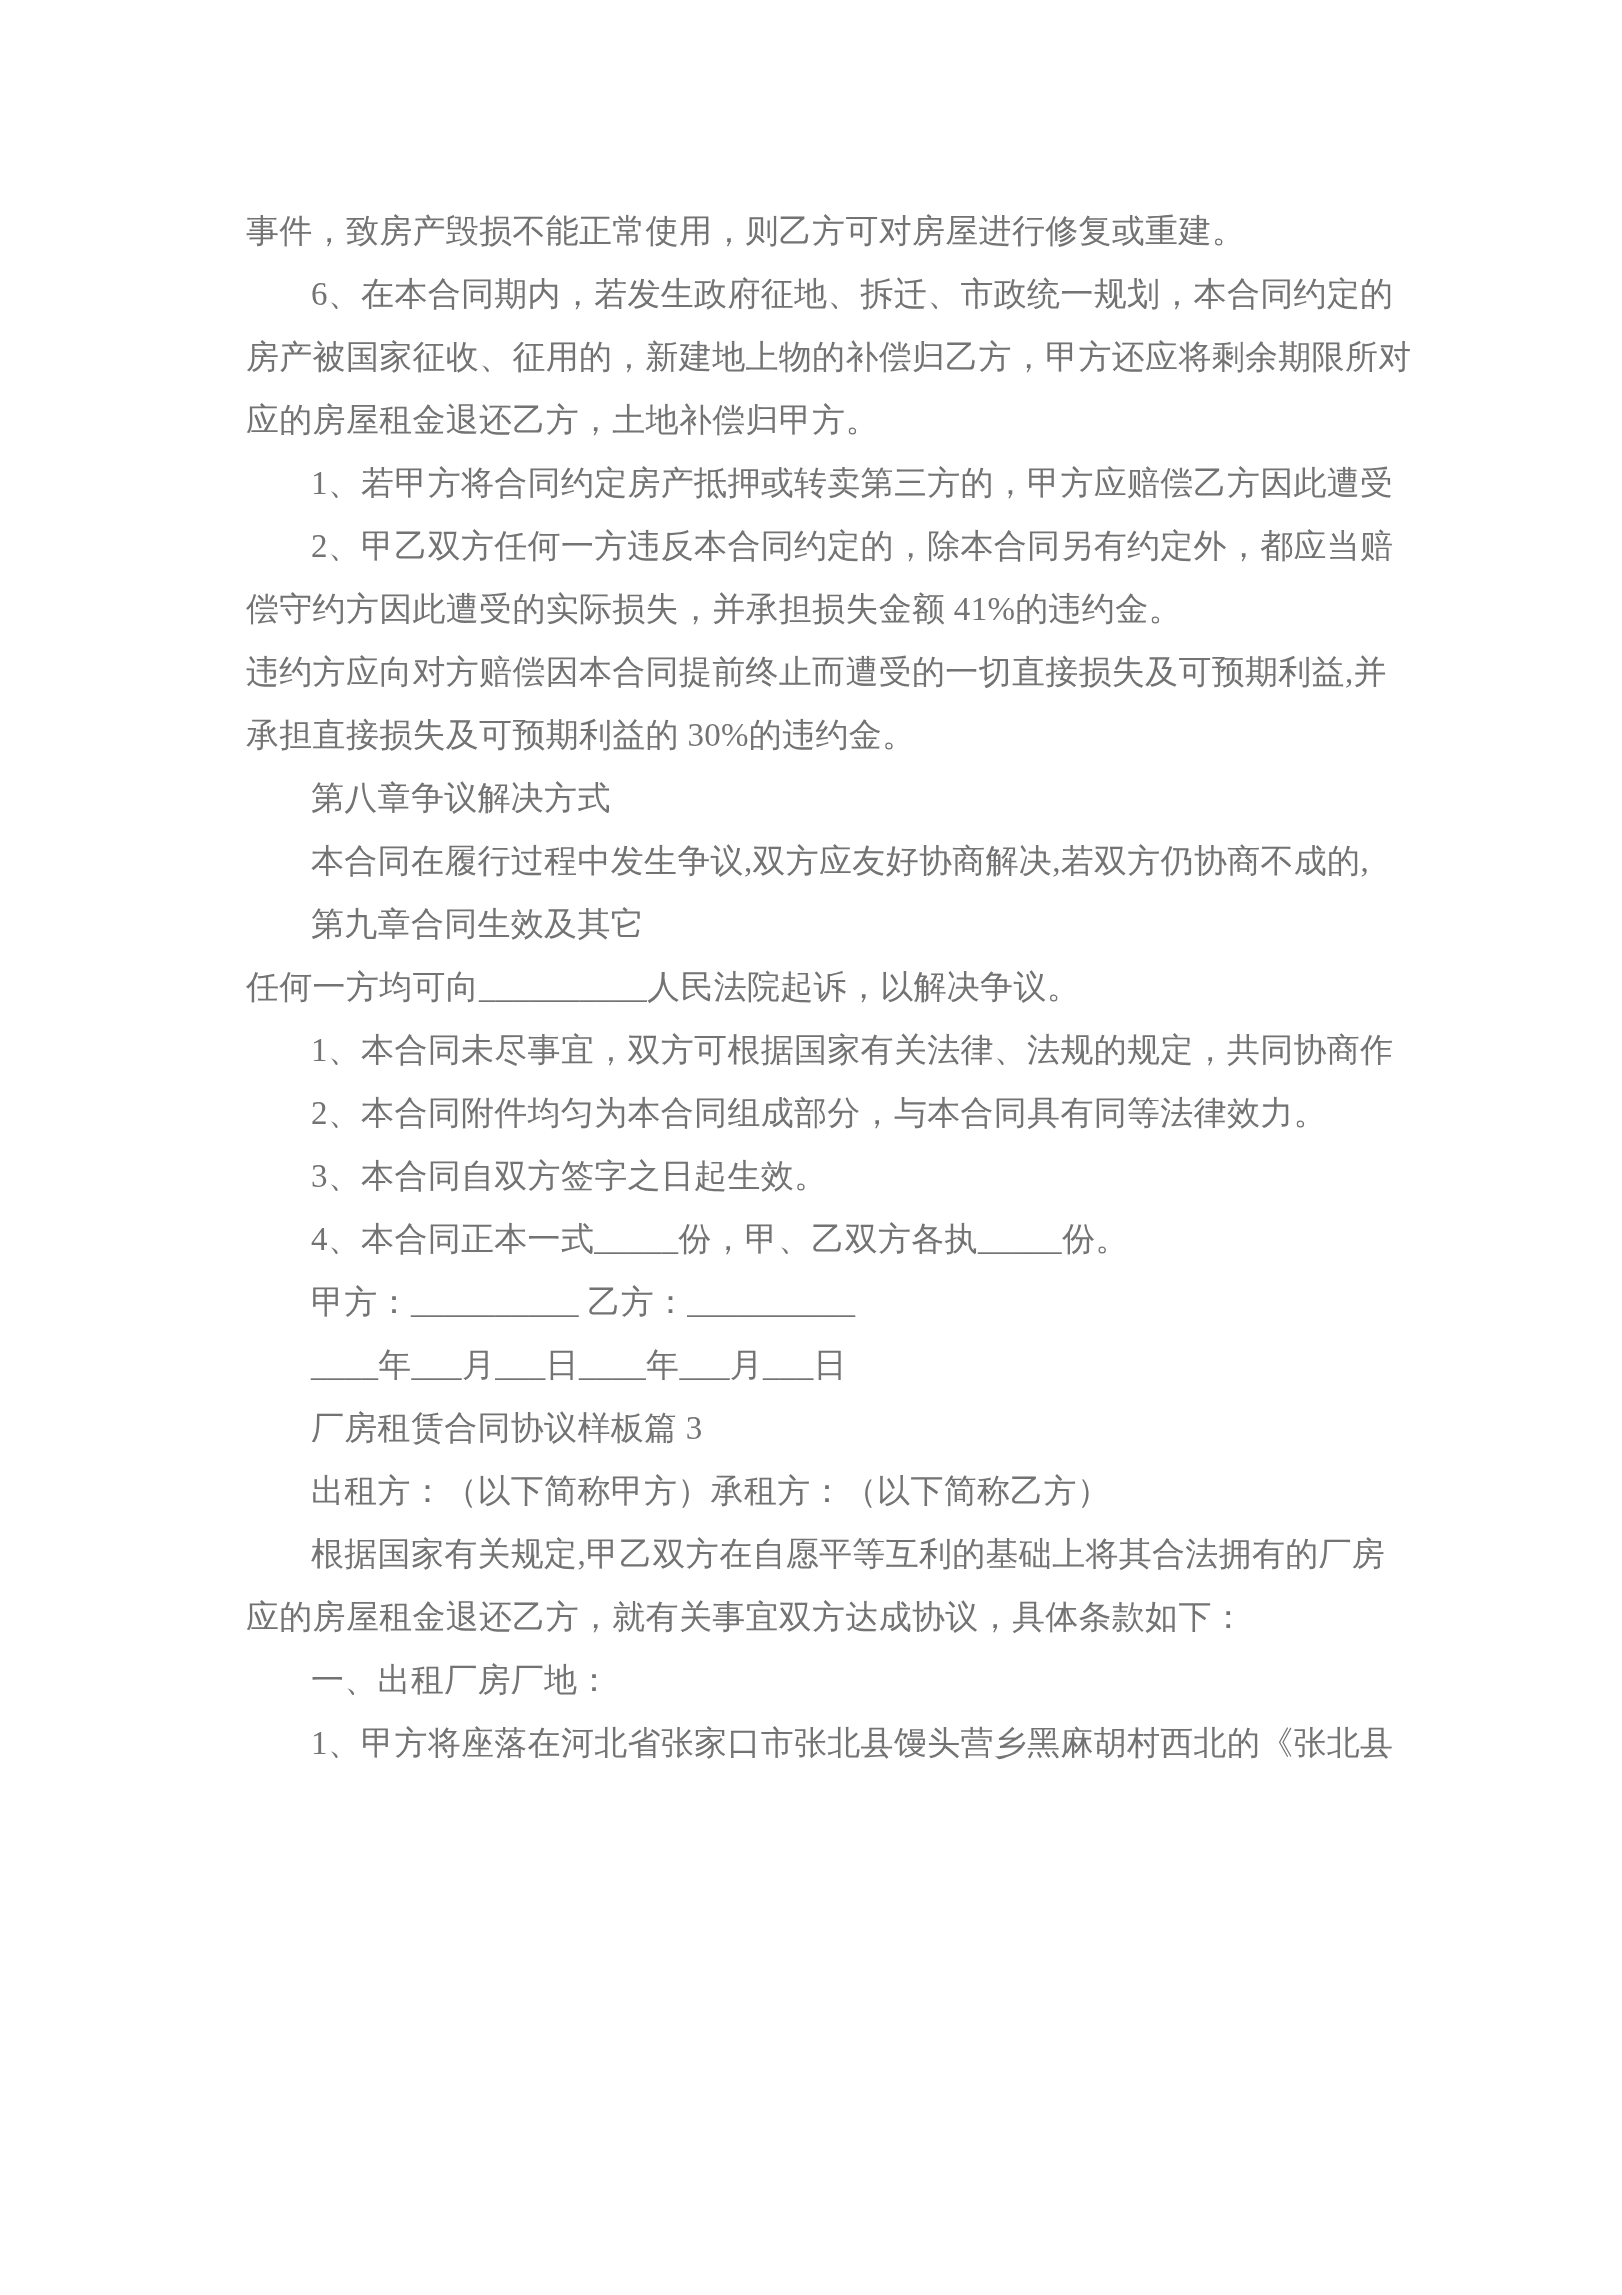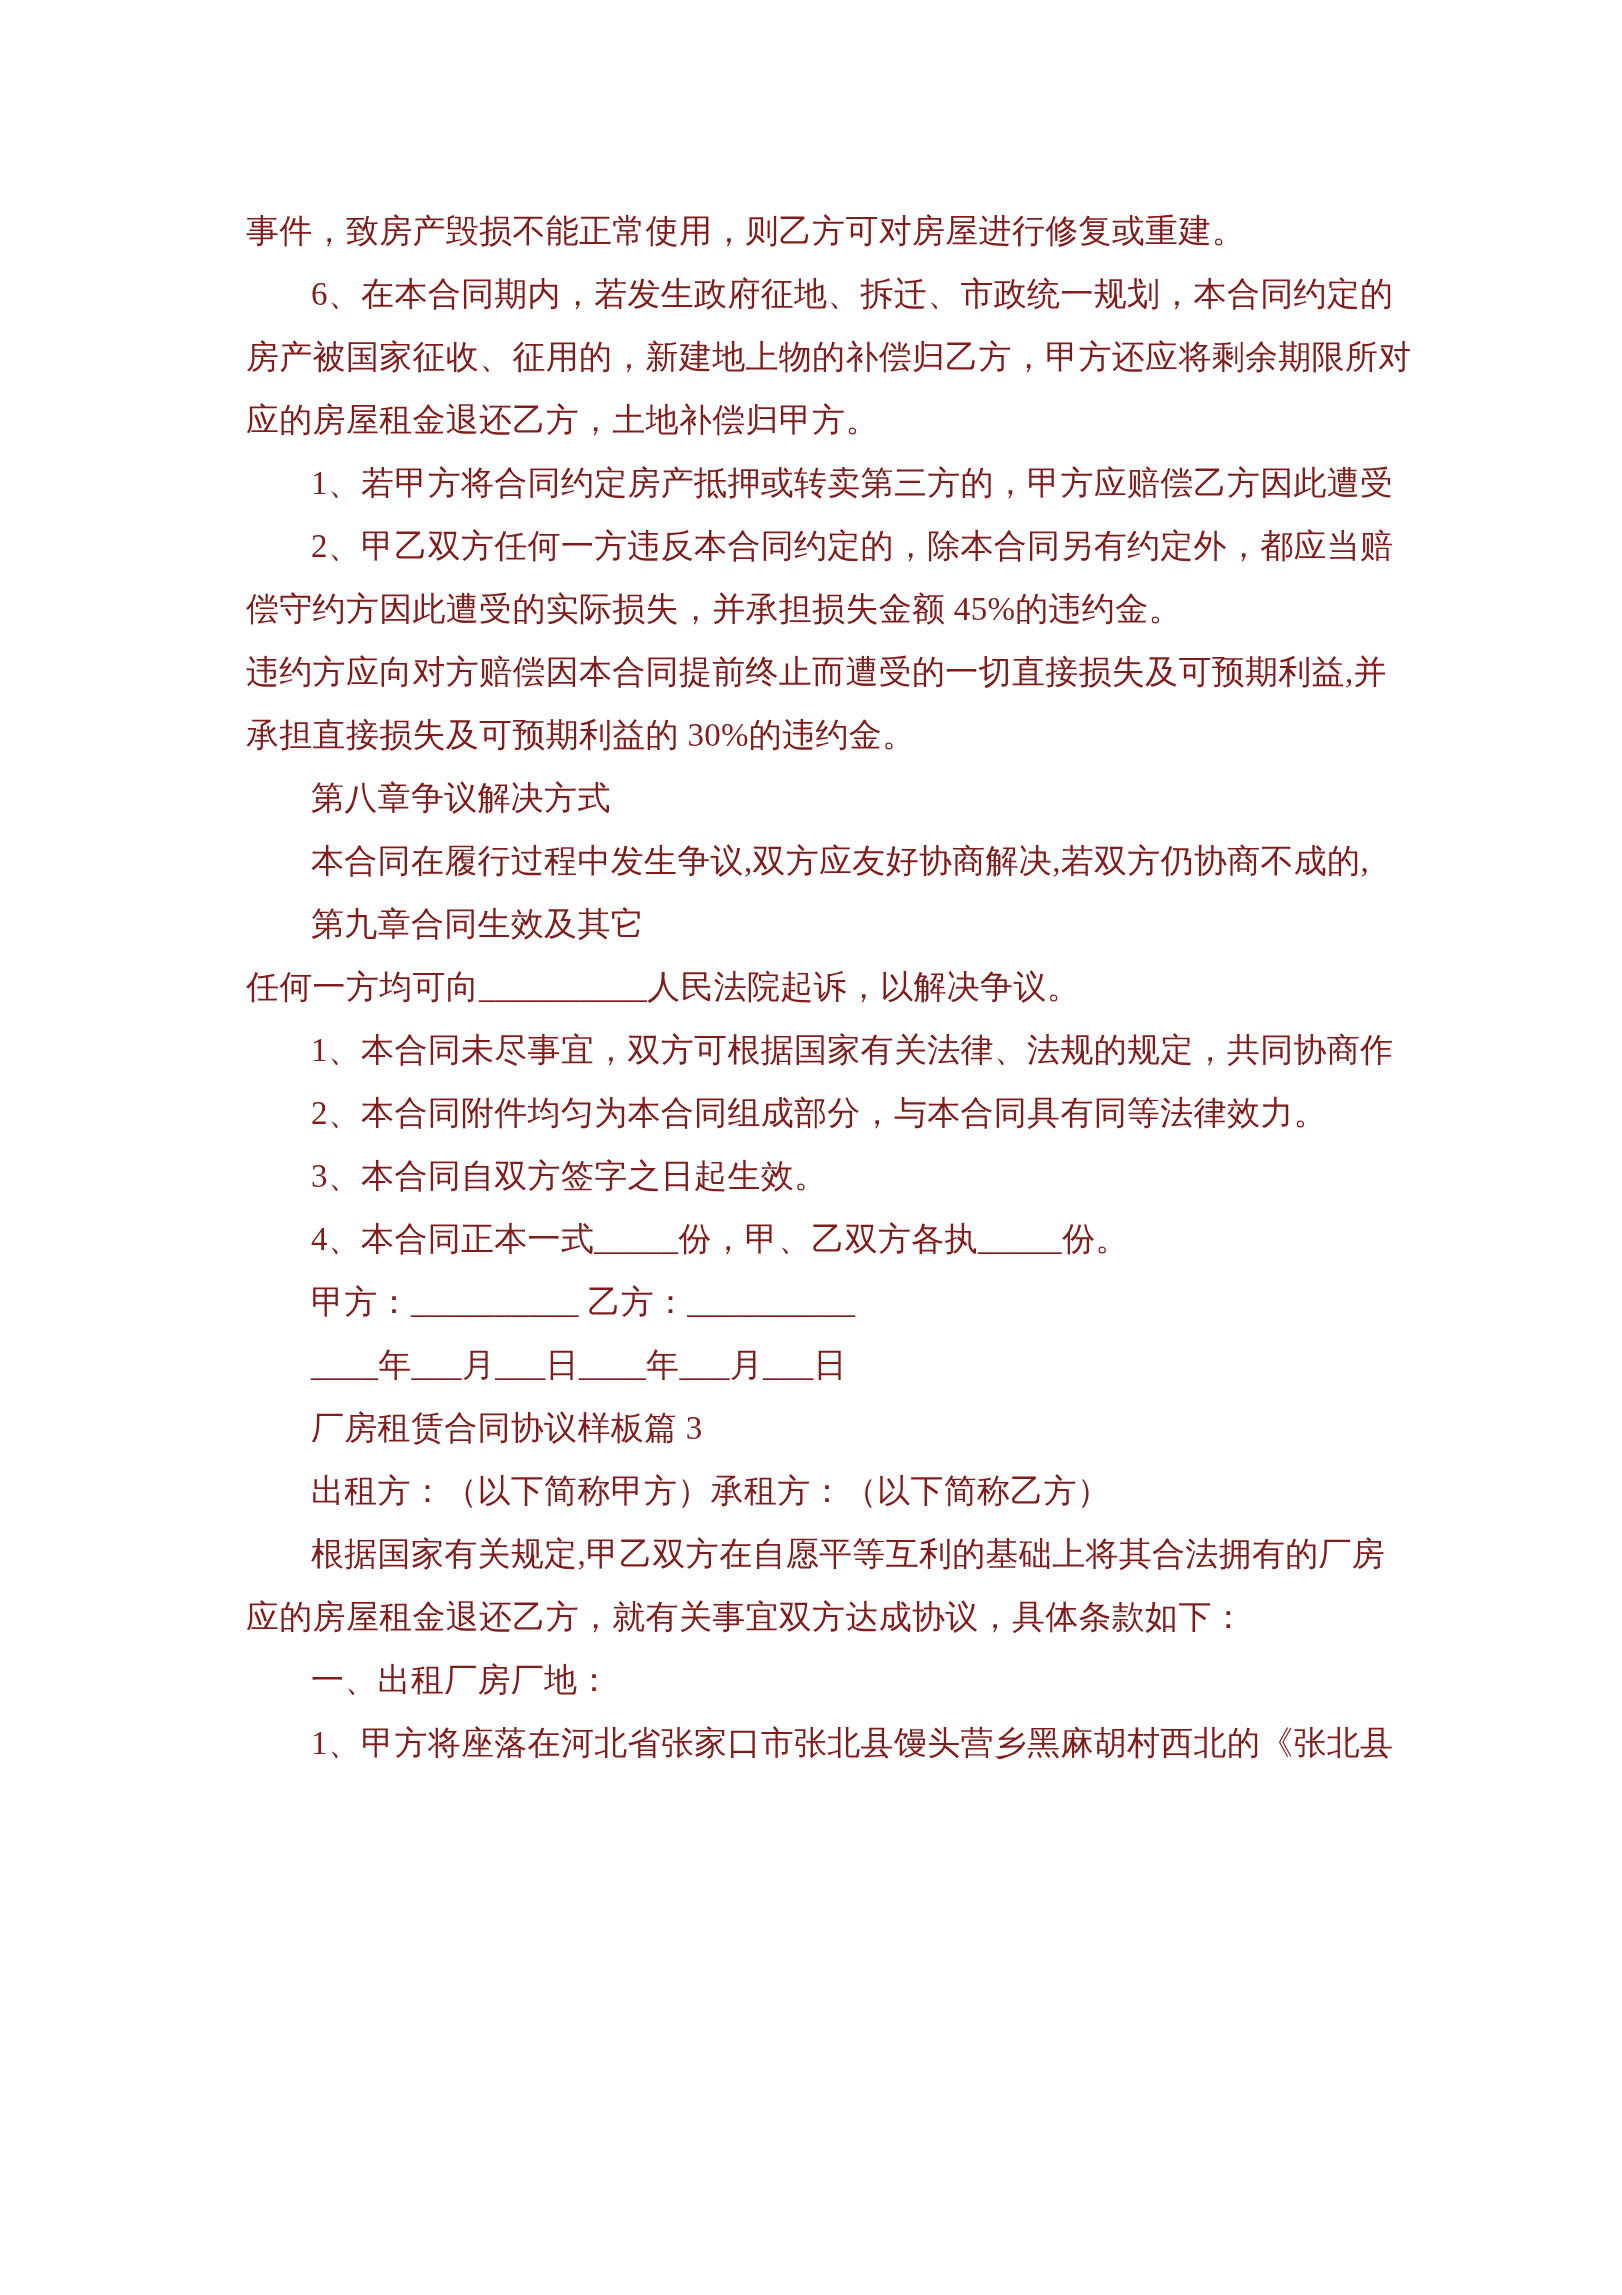--- a/index.html
+++ b/index.html
@@ -11,21 +11,21 @@
     width: 1623px;
     height: 2295px;
     overflow: hidden;
   }
   .page {
     box-sizing: border-box;
     width: 1623px;
     height: 2295px;
     padding: 200px 216px 0 246px;
     background: #ffffff;
-    color: #7f1d1d;
+    color: #737373;
     font-family: "Liberation Serif", "DejaVu Serif", serif;
     font-size: 33px;
     line-height: 63px;
   }
   p.line {
     margin: 0;
     padding: 0;
     white-space: pre;
     text-align: left;
     letter-spacing: 0.3px;
@@ -37,21 +37,21 @@
 </head>
 <body>
 
 <div class="page" id="doc-root">
     <p class="line">事件，致房产毁损不能正常使用，则乙方可对房屋进行修复或重建。</p>
     <p class="line indent">6、在本合同期内，若发生政府征地、拆迁、市政统一规划，本合同约定的</p>
     <p class="line">房产被国家征收、征用的，新建地上物的补偿归乙方，甲方还应将剩余期限所对</p>
     <p class="line">应的房屋租金退还乙方，土地补偿归甲方。</p>
     <p class="line indent">1、若甲方将合同约定房产抵押或转卖第三方的，甲方应赔偿乙方因此遭受</p>
     <p class="line indent">2、甲乙双方任何一方违反本合同约定的，除本合同另有约定外，都应当赔</p>
-    <p class="line">偿守约方因此遭受的实际损失，并承担损失金额 45%的违约金。</p>
+    <p class="line">偿守约方因此遭受的实际损失，并承担损失金额 41%的违约金。</p>
     <p class="line">违约方应向对方赔偿因本合同提前终止而遭受的一切直接损失及可预期利益,并</p>
     <p class="line">承担直接损失及可预期利益的 30%的违约金。</p>
     <p class="line indent">第八章争议解决方式</p>
     <p class="line indent">本合同在履行过程中发生争议,双方应友好协商解决,若双方仍协商不成的,</p>
     <p class="line indent">第九章合同生效及其它</p>
     <p class="line">任何一方均可向__________人民法院起诉，以解决争议。</p>
     <p class="line indent">1、本合同未尽事宜，双方可根据国家有关法律、法规的规定，共同协商作</p>
     <p class="line indent">2、本合同附件均匀为本合同组成部分，与本合同具有同等法律效力。</p>
     <p class="line indent">3、本合同自双方签字之日起生效。</p>
     <p class="line indent">4、本合同正本一式_____份，甲、乙双方各执_____份。</p>

